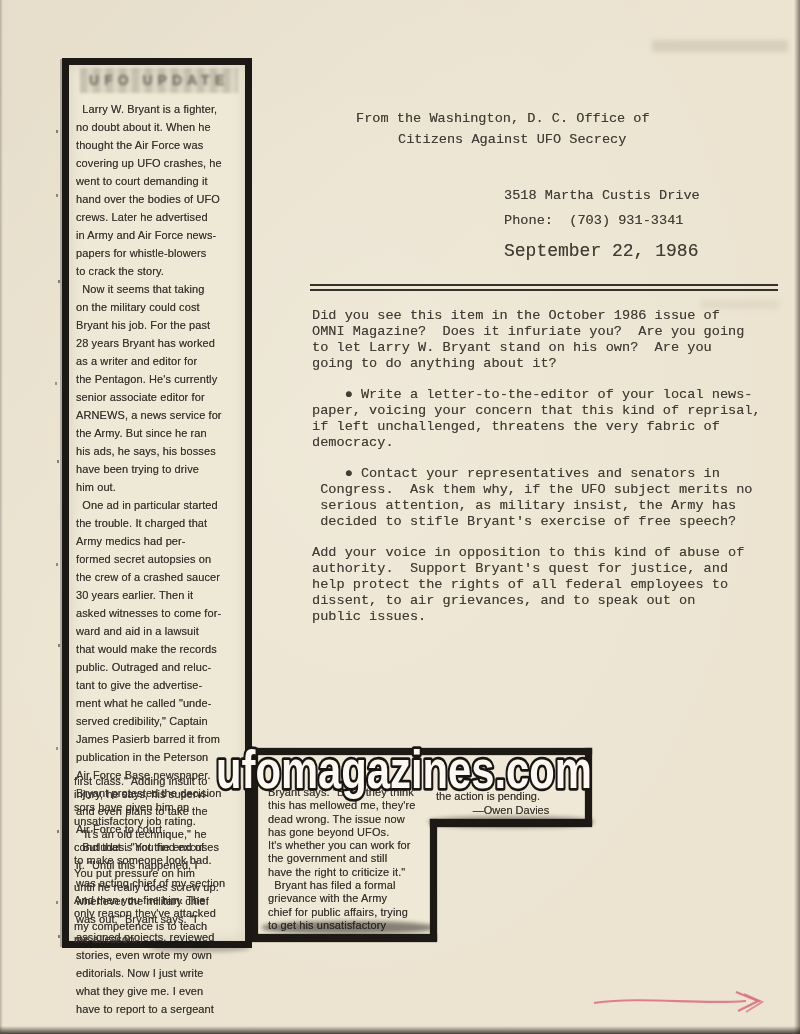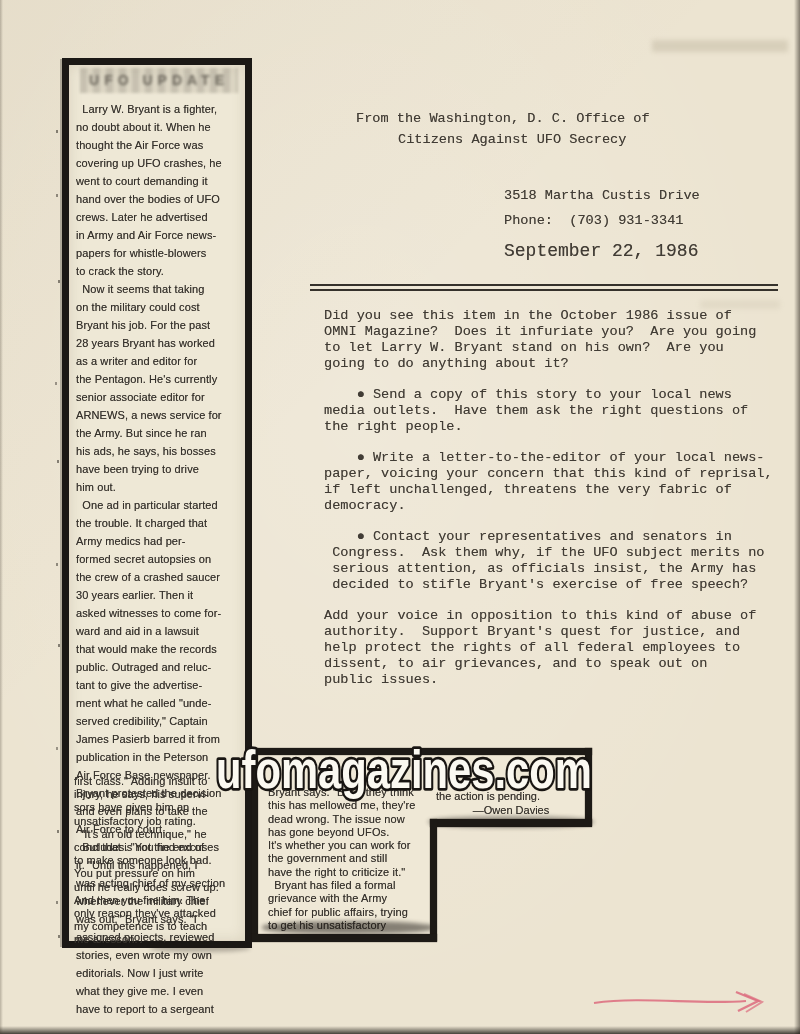--- a/index.html
+++ b/index.html
@@ -15,21 +15,21 @@
          text-shadow:0 0 .5px rgba(46,43,38,.7);white-space:nowrap;}
   .title .stars{font-family:"DejaVu Sans","Liberation Sans",sans-serif;font-size:15px;
          letter-spacing:4px;margin-left:7px;position:relative;top:-3px;}
   .office1{position:absolute;left:356px;top:111px;font-size:13.6px;white-space:pre;}
   .office2{position:absolute;left:398px;top:132px;font-size:13.6px;white-space:pre;}
   .addr{position:absolute;left:504px;font-size:13.6px;white-space:pre;}
   .date{position:absolute;left:504px;top:241px;font-size:18px;white-space:pre;}
   .rule{position:absolute;left:310px;top:284px;width:468px;height:3px;
         border-top:2px solid #35312b;border-bottom:2px solid #35312b;}
   .body{position:absolute;left:312px;top:308px;width:475px;}
-  .body p{margin:0 0 15px 12px;font-size:13.6px;line-height:16px;white-space:pre-wrap;}
+  .body p{margin:0 0 15px 0;font-size:13.6px;line-height:16px;white-space:pre-wrap;}
   
   .clip-left{position:absolute;left:62px;top:58px;width:190px;height:890px;
              background:#eee8d6;border:7px solid #1b1815;box-sizing:border-box;
              box-shadow:-3px 0 0 -1px rgba(40,35,28,.3), inset 0 0 14px rgba(120,105,80,.18);}
   .clip-text{position:absolute;white-space:pre-wrap;font-size:11px;color:#36322d;
              letter-spacing:.1px;text-shadow:0 0 .5px rgba(54,48,40,.65);}
   .c1a{left:76px;top:100px;width:176px;line-height:18px;}
   .c1b{left:74px;top:775px;width:176px;line-height:13.2px;}
   .c2 {left:268px;top:786px;width:164px;line-height:13.3px;z-index:4;}
   .c3line{position:absolute;left:436px;top:790px;width:150px;font-size:11px;color:#36322d;
@@ -141,30 +141,27 @@
   <div class="tw addr" style="top:188px">3518 Martha Custis Drive</div>
   <div class="tw addr" style="top:213px">Phone:  (703) 931-3341</div>
   <div class="tw date">September 22, 1986</div>
   <div class="rule"></div>
 
   <div class="body tw">
     <p>Did you see this item in the October 1986 issue of
 OMNI Magazine?  Does it infuriate you?  Are you going
 to let Larry W. Bryant stand on his own?  Are you
 going to do anything about it?</p>
-    <p>    ● Send a copy of this story to your local news
-media outlets.  Have them ask the right questions of
-the right people.</p>
     <p>    ● Write a letter-to-the-editor of your local news-
 paper, voicing your concern that this kind of reprisal,
 if left unchallenged, threatens the very fabric of
 democracy.</p>
     <p>    ● Contact your representatives and senators in
  Congress.  Ask them why, if the UFO subject merits no
- serious attention, as officials insist, the Army has
+ serious attention, as military insist, the Army has
  decided to stifle Bryant's exercise of free speech?</p>
     <p>Add your voice in opposition to this kind of abuse of
 authority.  Support Bryant's quest for justice, and
 help protect the rights of all federal employees to
 dissent, to air grievances, and to speak out on
 public issues.</p>
   </div>
 
   <div class="fill" style="left:258px;top:755px;width:327px;height:64px"></div>
   <div class="fill" style="left:258px;top:755px;width:172px;height:179px"></div>

